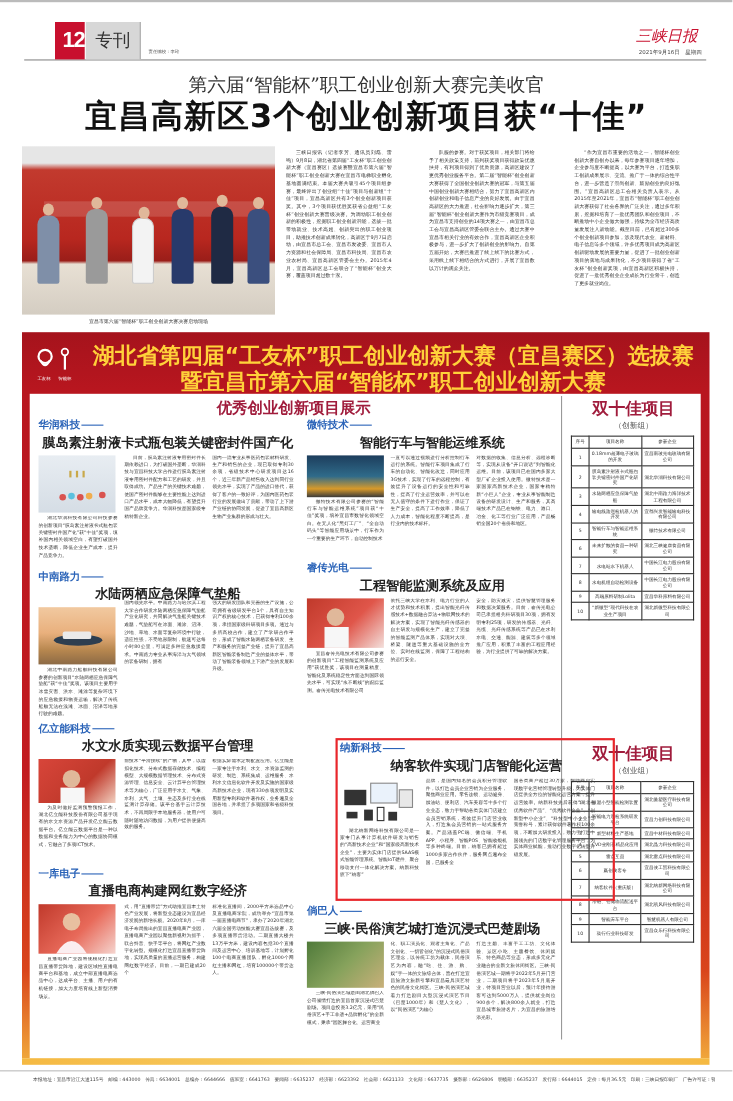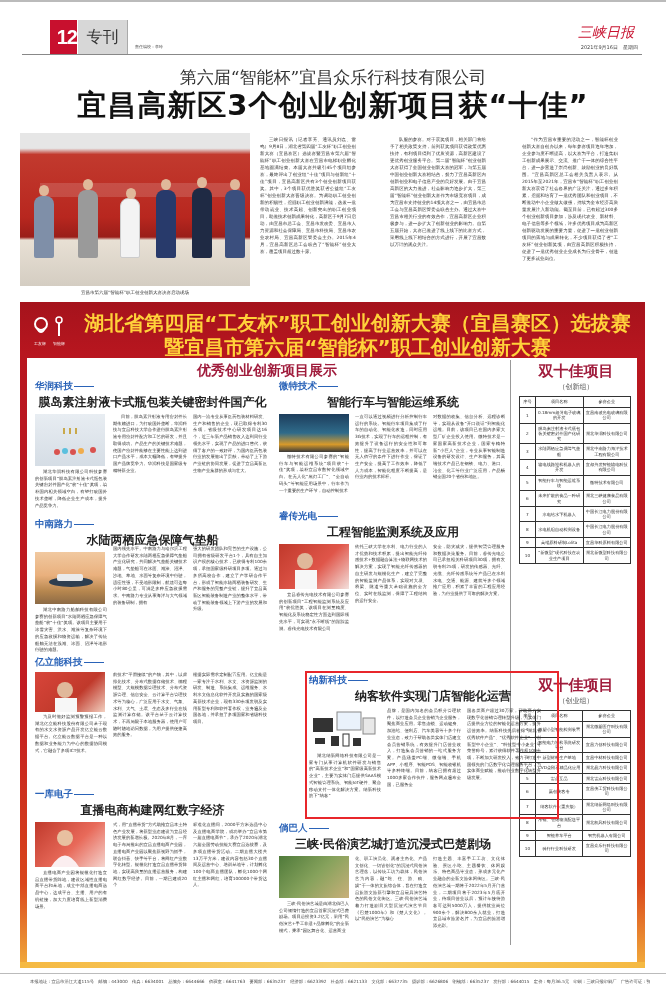--- a/index.html
+++ b/index.html
@@ -50,21 +50,21 @@
 <div class="top-rule"></div>
 
 <div class="masthead">
   <div class="page-no">12</div>
   <div class="section-tag">专刊</div>
   <div class="editor">责任编校：李玲</div>
   <div class="logo">三峡日报</div>
   <div class="dateline">2021年9月16日　星期四</div>
 </div>
 
-<div class="sub-headline">第六届“智能杯”宜昌众乐行科技有限公司</div>
+<div class="sub-headline">第六届“智能杯”职工创业创新大赛完美收官</div>
 <div class="main-headline">宜昌高新区3个创业创新项目获“十佳”</div>
 
 <div class="photo">
   <div class="banner-text"></div>
   <div class="person" style="left:14px;height:62px;background:#7f8fa8;">
       <div class="head"></div>
     </div>
   <div class="person" style="left:58px;height:68px;background:#9a9a9a;">
       <div class="head"></div>
     </div>
@@ -139,20 +139,21 @@
           </svg>
       </div>
       <div class="txt" style="left:0;top:55px;width:72px;height:56px;text-indent:8px;">湖北中南路力船舶科技有限公司参赛的创新项目“水陆两栖应急保障气垫船”获“十佳”奖项。该项目主要用于冰雪灾害、洪水、滩涂等复杂环境下的应急救援和物资运输，解决了传统船舶无法在浅滩、冰面、沼泽等地形行驶的难题。</div>
       <div class="txt" style="left:78px;top:-6px;width:74px;height:116px;">国内领先水平。中南路力与哈尔滨工程大学合作研发水陆两栖应急保障气垫船产业化研究，共同解决气垫船关键技术难题，气垫船可在冰面、滩涂、沼泽、沙地、草地、水面等复杂环境中行驶，适应性强，不受地形限制，航速可达每小时80公里，可满足多种应急救援需求。中南路力专业从事海洋与大气领域的装备研制，拥有</div>
       <div class="txt" style="left:158px;top:-6px;width:74px;height:116px;">强大的研发团队和完善的生产设施，公司拥有省级研发平台1个，具有自主知识产权的核心技术，已获得专利100余项，承担国家级科研项目多项。通过与多所高校合作，建立了产学研合作平台，形成了智能水陆两栖装备研发、生产和服务的完整产业链，提升了宜昌高新区智能装备制造产业的整体水平，带动了智能装备领域上下游产业的发展和升级。</div>
     </div>
   </div>
 
   <div class="story" style="left:8px;top:298px;width:235px;height:118px;">
     <div class="company">亿立能科技</div>
+    <div class="story-title">水文水质实现云数据平台管理</div>
     <div class="story-body">
       <div class="story-img" style="height:40px;background:linear-gradient(135deg,#d8453a,#c0392b 60%,#f2d0c0);">
         <svg width="70" height="40">
             <circle cx="30" cy="18" r="8" fill="#e0b89a"></circle>
             <rect x="20" y="26" width="22" height="14" fill="#f7f7f7"></rect>
           </svg>
       </div>
       <div class="txt" style="left:0;top:42px;width:72px;height:54px;text-indent:8px;">为及时做好监测预警预报工作，湖北亿立能科技股份有限公司基于现有的水文水资源产品开发亿立能云数据平台。亿立能云数据平台是一种以数据和业务能力为中心的数据协同模式，它融合了多项ICT技术。</div>
       <div class="txt" style="left:78px;top:0;width:74px;height:96px;">前技术“平滑接续”的产物，其中，以虚拟化技术、分布式数据存储技术、编程模型、大规模数据管理技术、分布式资源管理、信息安全、云计算平台管理技术等为核心，广泛应用于水文、气象、水利、大气、土壤、生态及多行业在线监测计算存储。该平台基于云计算技术，不再局限于本地服务器，使用户可随时随地访问数据，为用户提供便捷高效的服务。</div>
       <div class="txt" style="left:158px;top:0;width:74px;height:96px;">根据实际需求定制配置应用。亿立能是一家专注于水利、水文、水资源监测的研发、制造、系统集成、运维服务、水利水文信息化软件开发及实施的国家级高新技术企业，现有330余项发明及实用新型专利和软件著作权，业务遍及全国各地，并承担了多项国家和省级科技项目。</div>

